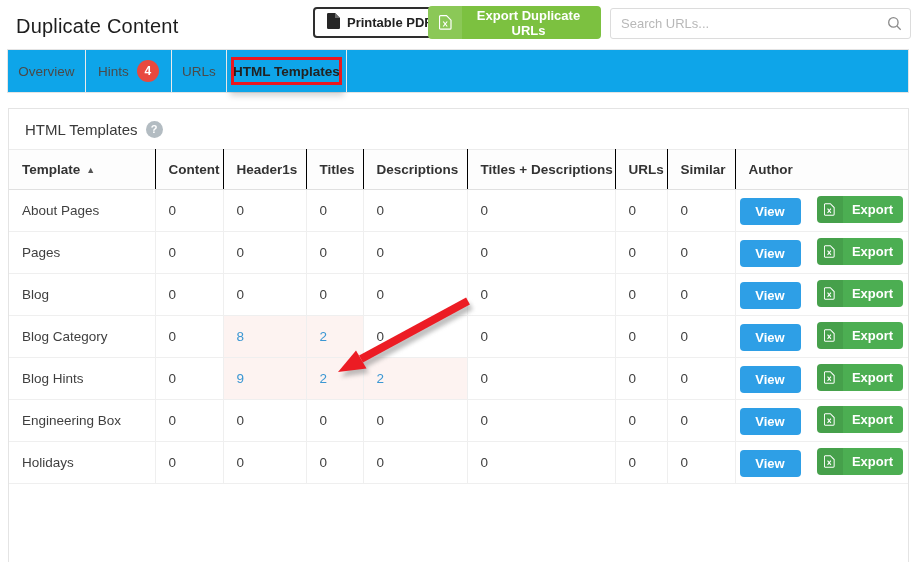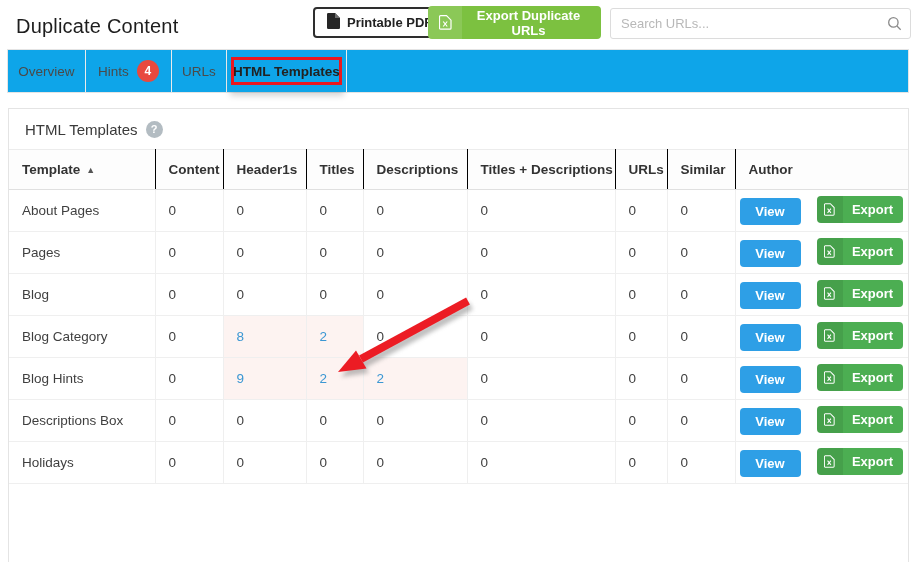--- a/index.html
+++ b/index.html
@@ -236,21 +236,21 @@
               <span class="icon-seg">
                 <svg width="11" height="13" viewBox="0 0 13 15">
                   <path d="M1.5 .7 h6 l4.5 4.5 v8 a1 1 0 0 1 -1 1 h-9.5 a1 1 0 0 1 -1 -1 V1.7 a1 1 0 0 1 1 -1 z" fill="none" stroke="#fff" stroke-width="1.2"></path>
                   <path d="M4.2 6.5 l4 5 M8.2 6.5 l-4 5" stroke="#fff" stroke-width="1.2"></path>
                 </svg>
               </span>
               <span class="lbl">Export</span>
             </button></td>
         </tr>
         <tr>
-          <td>Descriptions Box</td>
+          <td>Engineering Box</td>
           <td>0</td>
           <td>0</td>
           <td>0</td>
           <td>0</td>
           <td>0</td>
           <td>0</td>
           <td>0</td>
           <td class="actions-cell"><button class="btn-view">View</button><button class="btn-row-export">
               <span class="icon-seg">
                 <svg width="11" height="13" viewBox="0 0 13 15">

